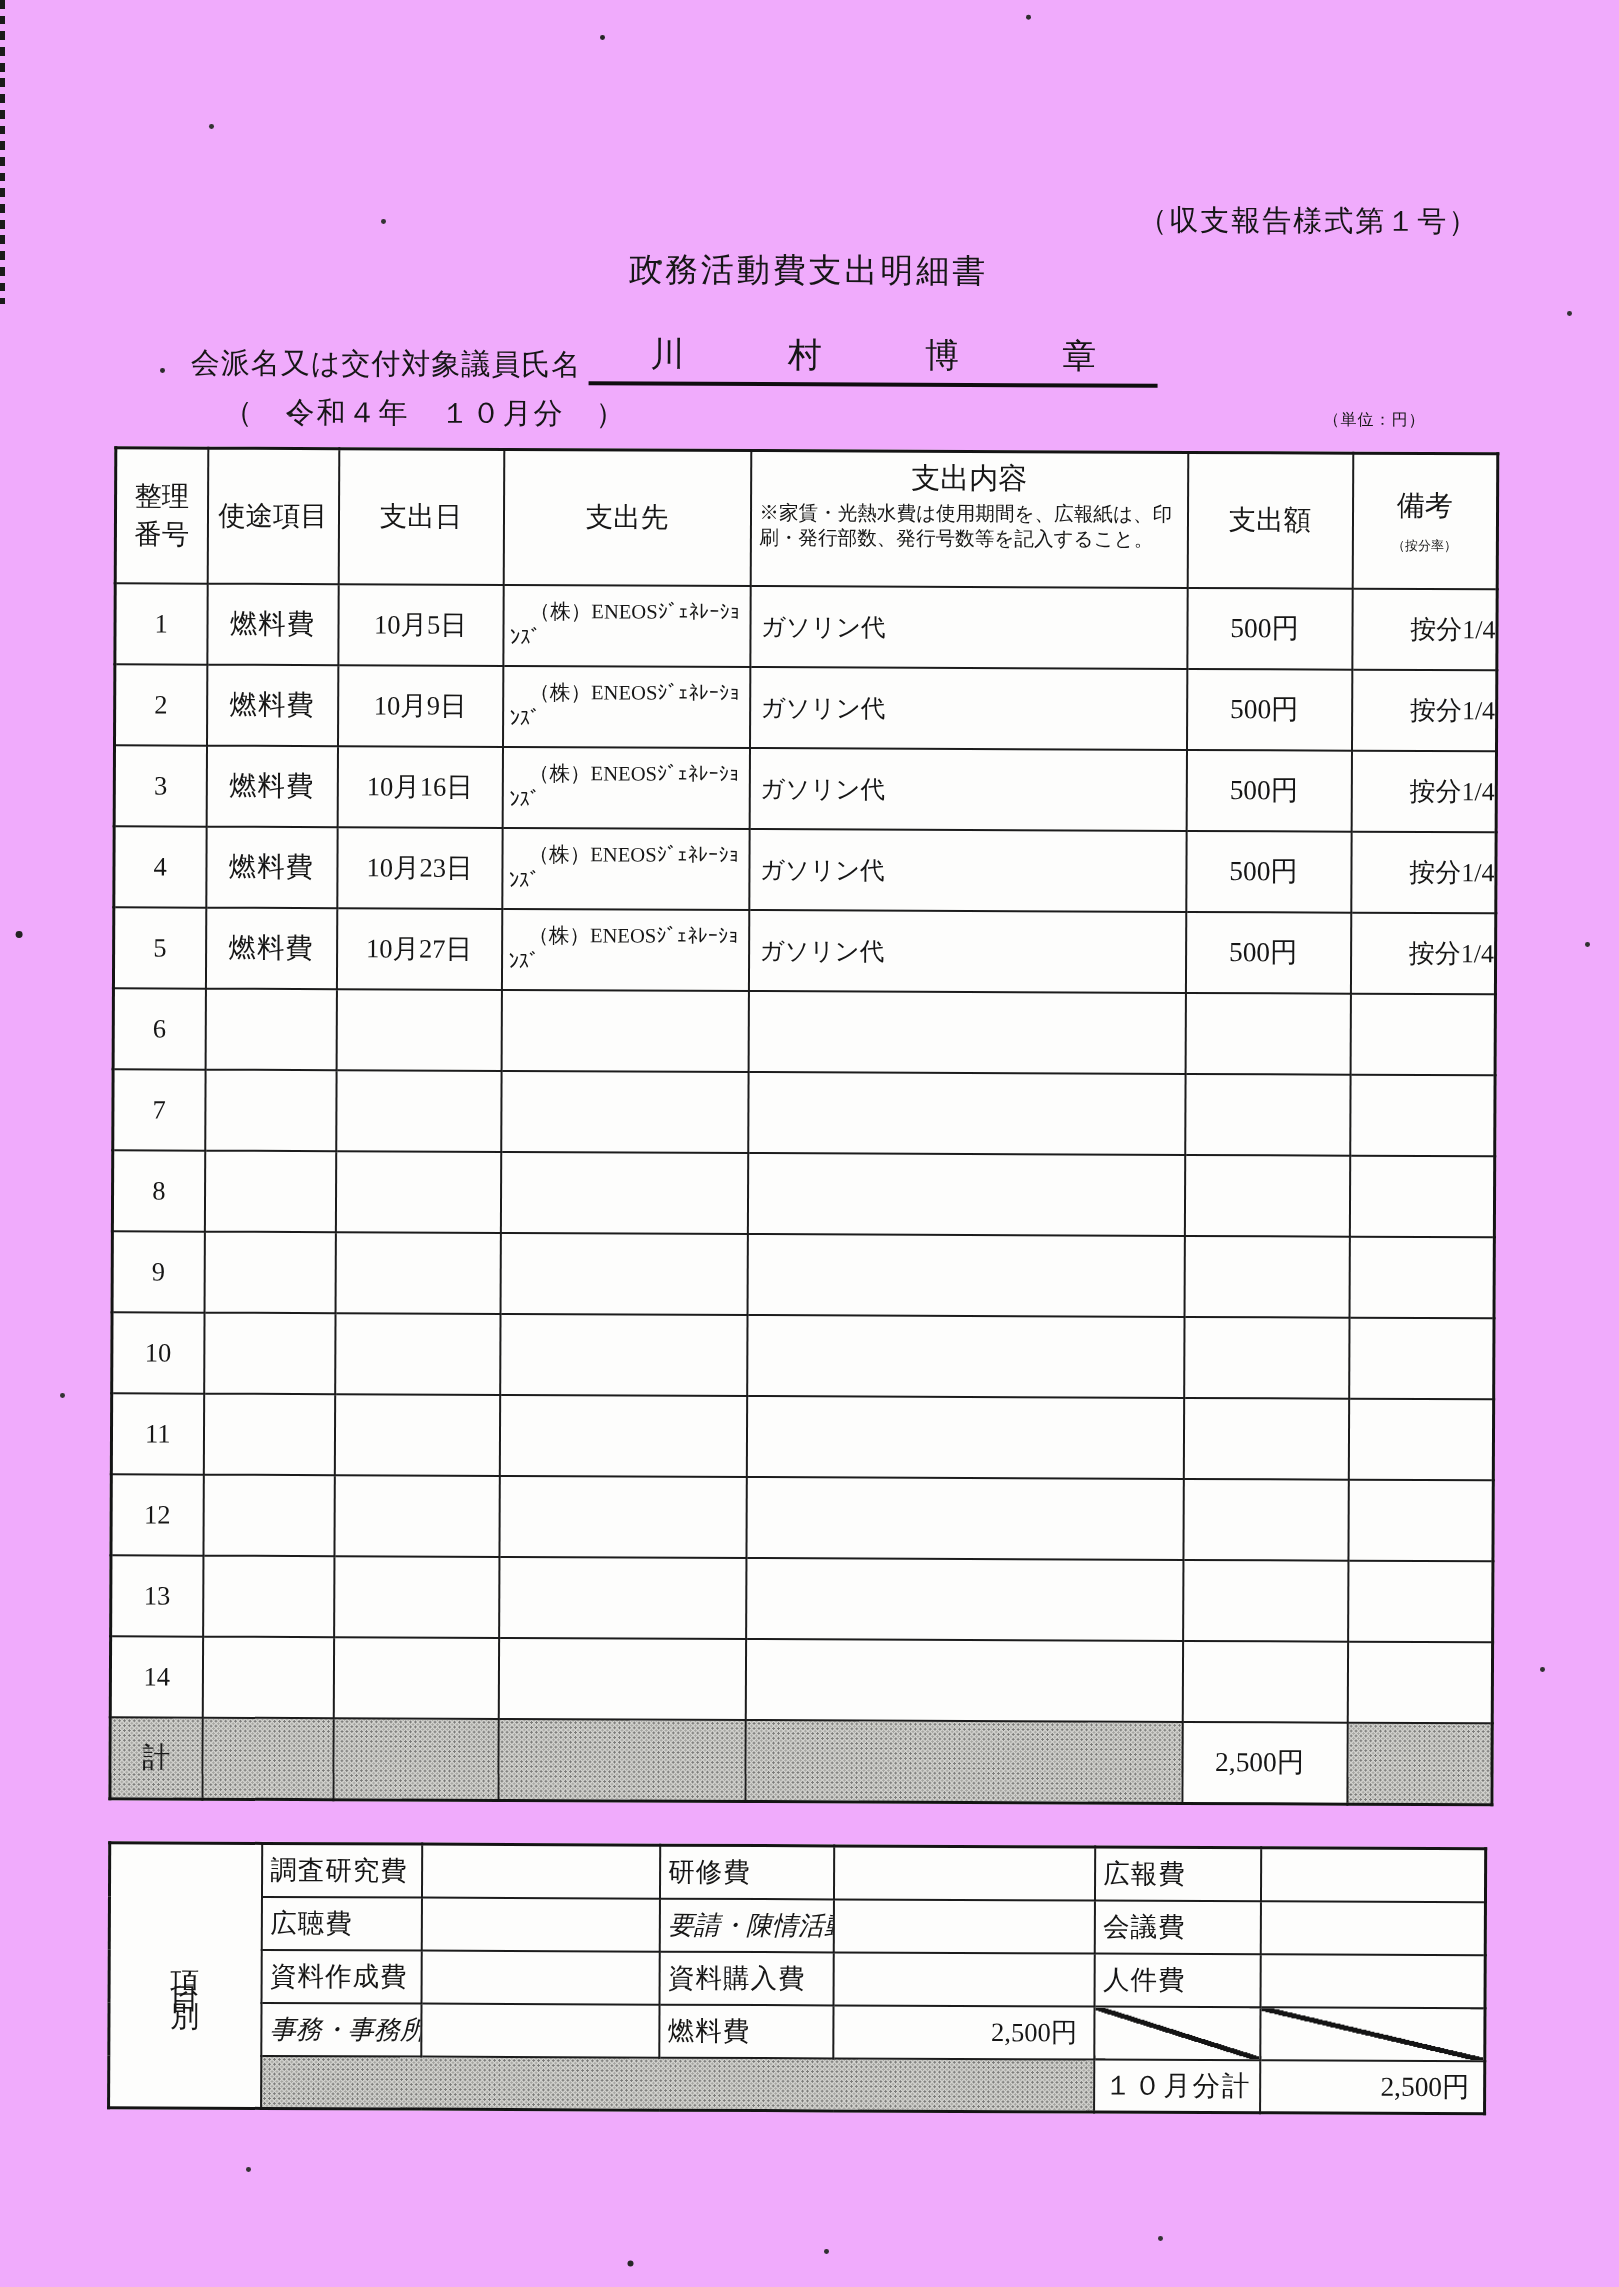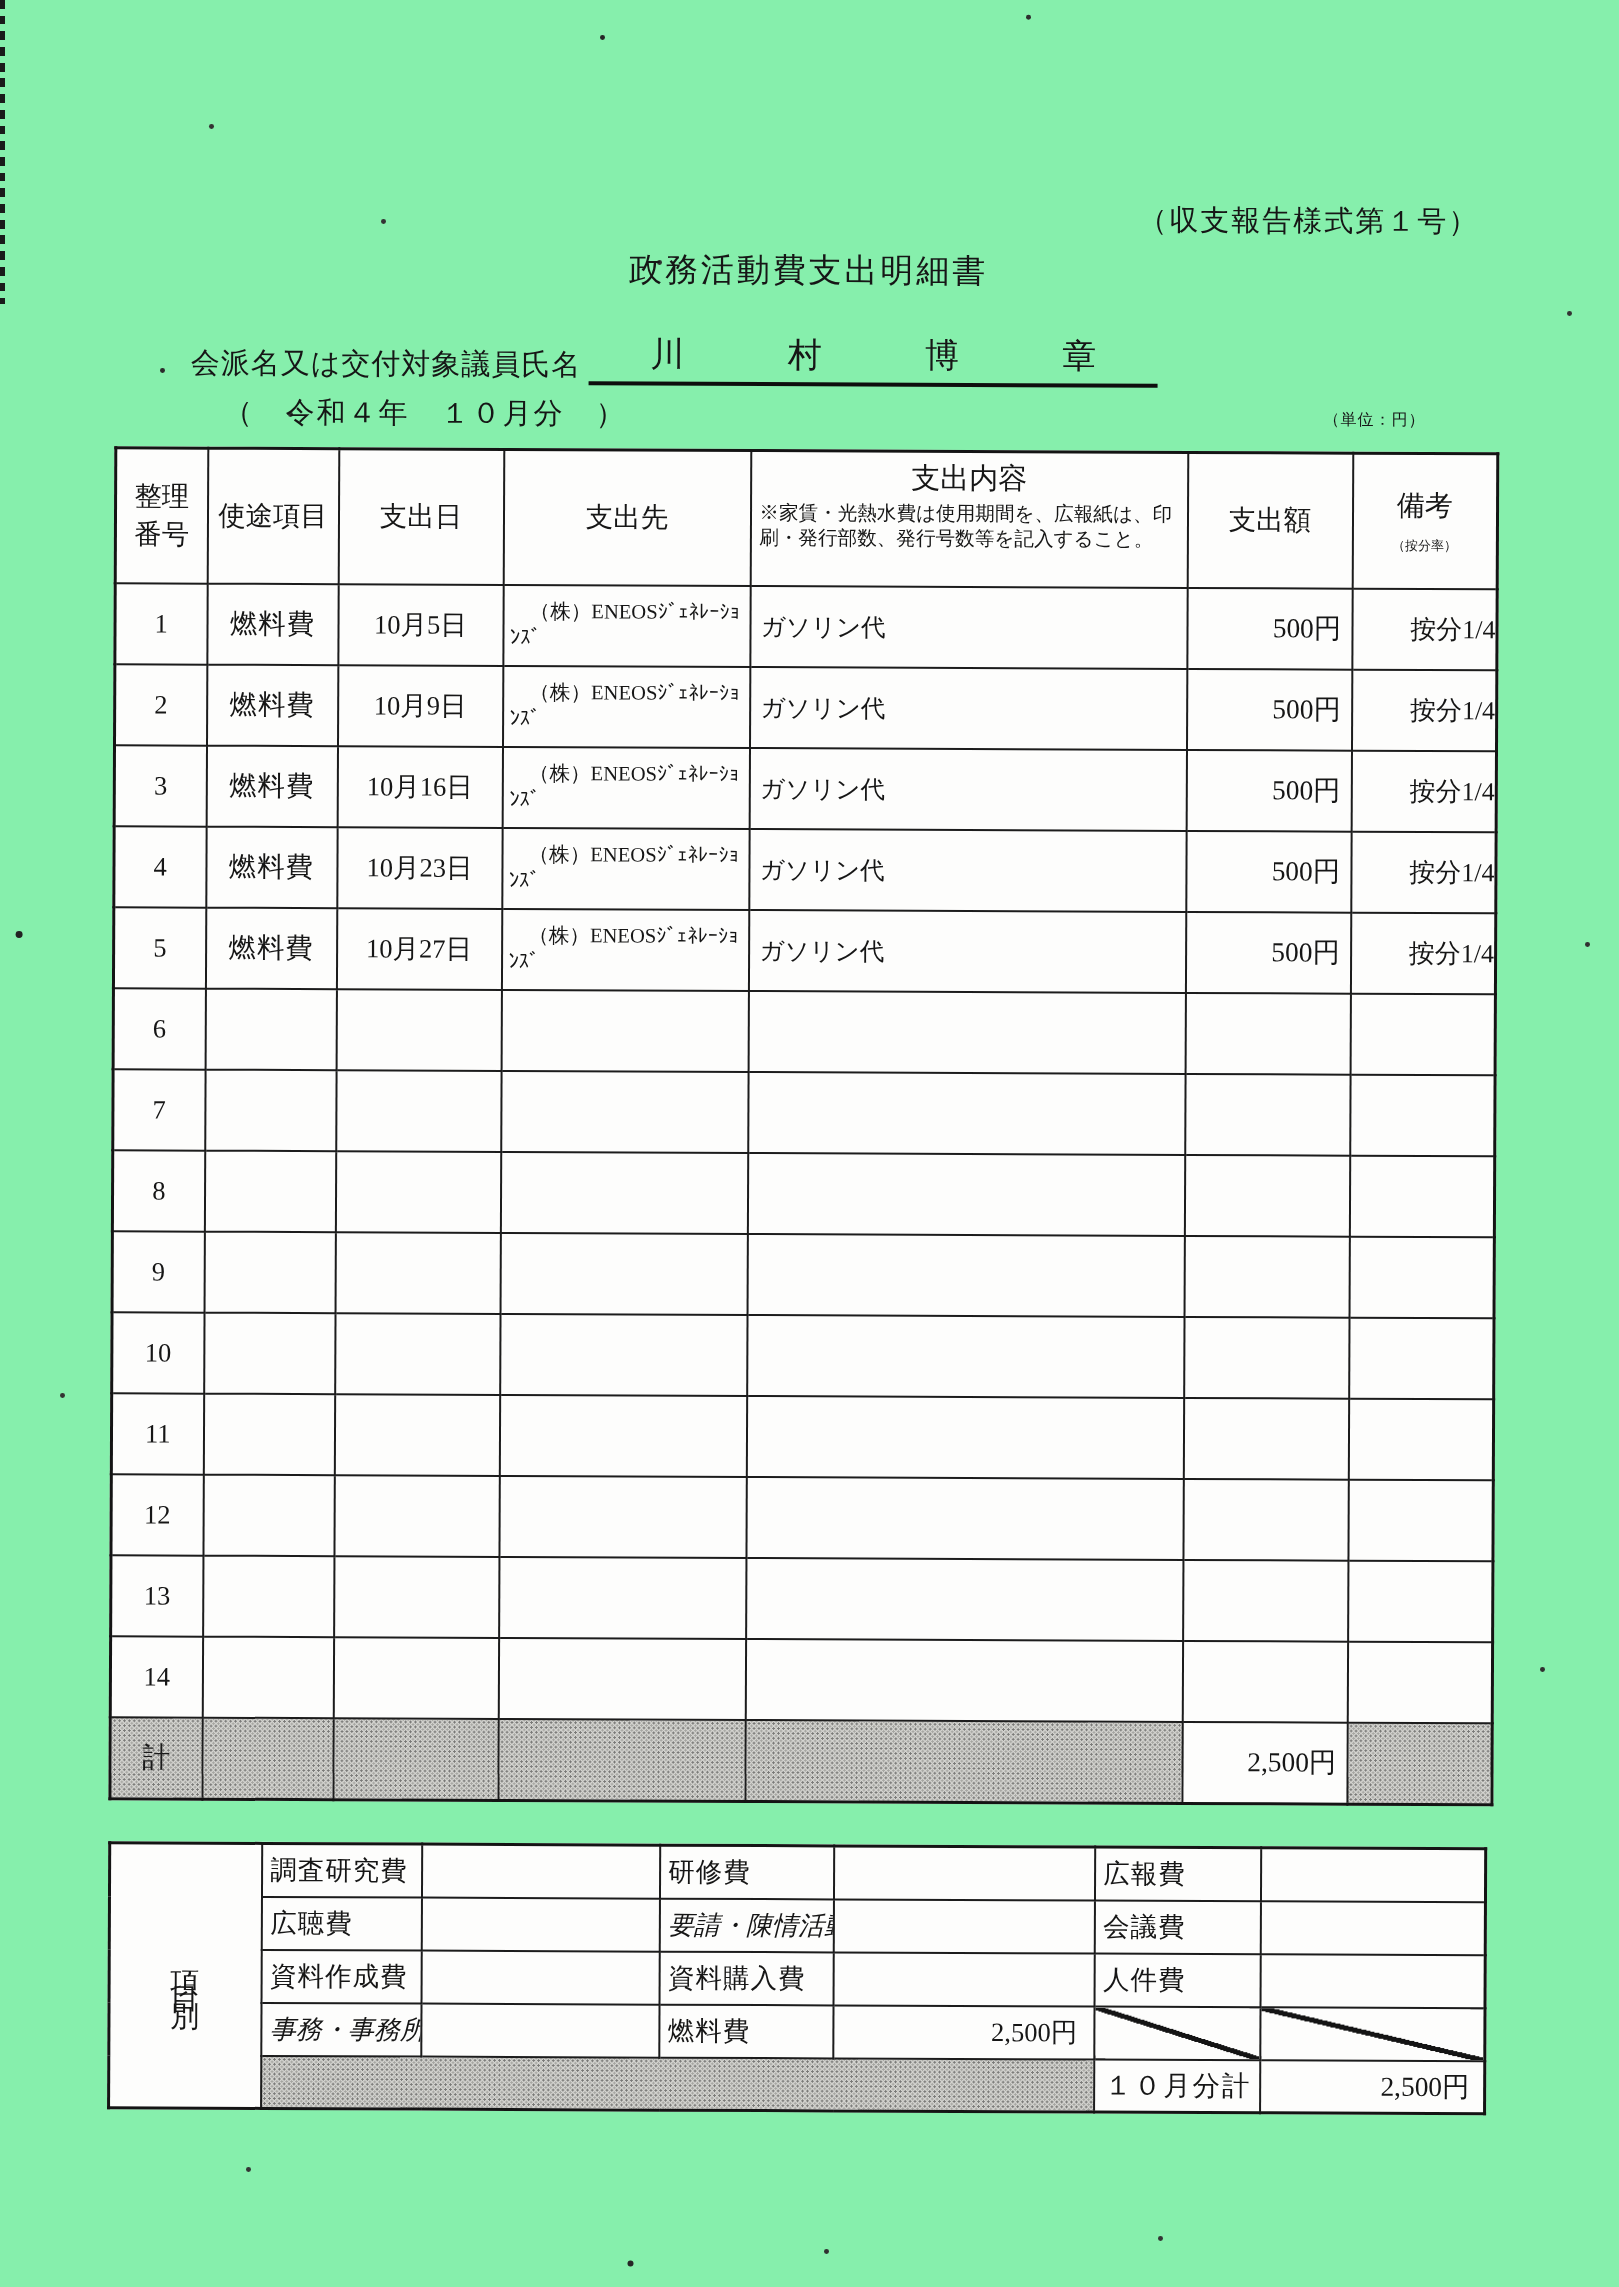--- a/index.html
+++ b/index.html
@@ -1,19 +1,19 @@
 <!DOCTYPE html>
 <html lang="ja"><head>
 <meta charset="utf-8">
 <style>
   html,body{margin:0;padding:0;background:#ffffff;}
   .page{
     position:relative;
     width:1619px;height:2288px;
-    background:#86efac;
+    background:#f0abfc;
     overflow:hidden;
     font-family:"Liberation Serif","DejaVu Serif",serif;
     color:#161616;
   }
   .sheet{
     position:absolute;inset:0;
     transform:rotate(0.25deg);
     transform-origin:59px 59px;
   }
   
@@ -55,21 +55,21 @@
   .hdr .content-cell{vertical-align:top;}
   .hdr .ct{font-size:29px;text-align:center;margin-top:5.9px;}
   .hdr .cn{font-size:19.6px;text-align:left;line-height:1.3;padding:2px 7.8px 0 7.8px;}
   .hdr .remarks-main{font-size:28px;}
   .hdr .remarks-sub{font-size:13px;margin-top:12px;}
   td.c-no{text-align:center;font-size:26.5px;}
   td.c-cat{text-align:center;font-size:27.4px;letter-spacing:1px;}
   td.c-date{text-align:center;font-size:26.5px;margin-left:37px;}
   td.c-payee{font-size:20.6px;line-height:1.25;padding:3.9px 5.9px;text-indent:19.6px;vertical-align:middle;text-align:left;}
   td.c-content{font-size:24.5px;padding-left:9.8px;text-align:left;}
-  td.c-amount{font-size:27.4px;text-align:right;padding-right:9.8px;}
+  td.c-amount{font-size:27.4px;text-align:center;padding-right:9.8px;}
   td.c-remarks{font-size:26px;text-align:right;padding-left:5.9px;}
   .shaded{
     background-color:#d4d4d0;
     background-image:
       radial-gradient(#787876 1.1px, transparent 1.3px),
       radial-gradient(#a6a6a2 1.1px, transparent 1.3px);
     background-size:4.9px 4.9px,4.9px 4.9px;
     background-position:0 0,2.5px 2.5px;
   }
   tr.total-row{height:82px;}

